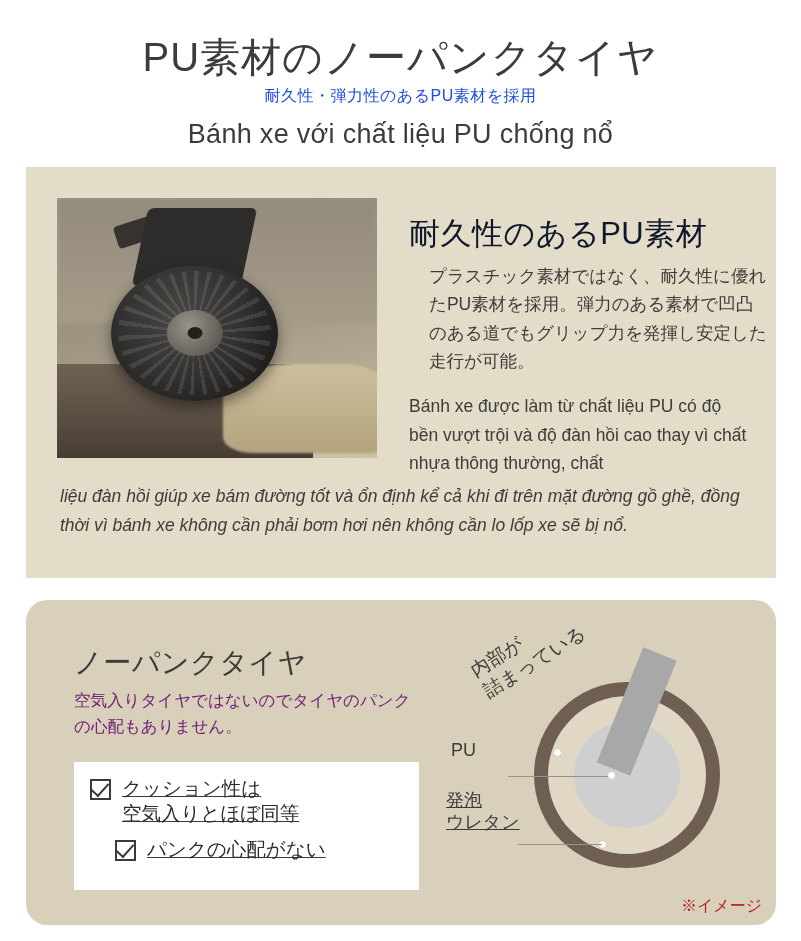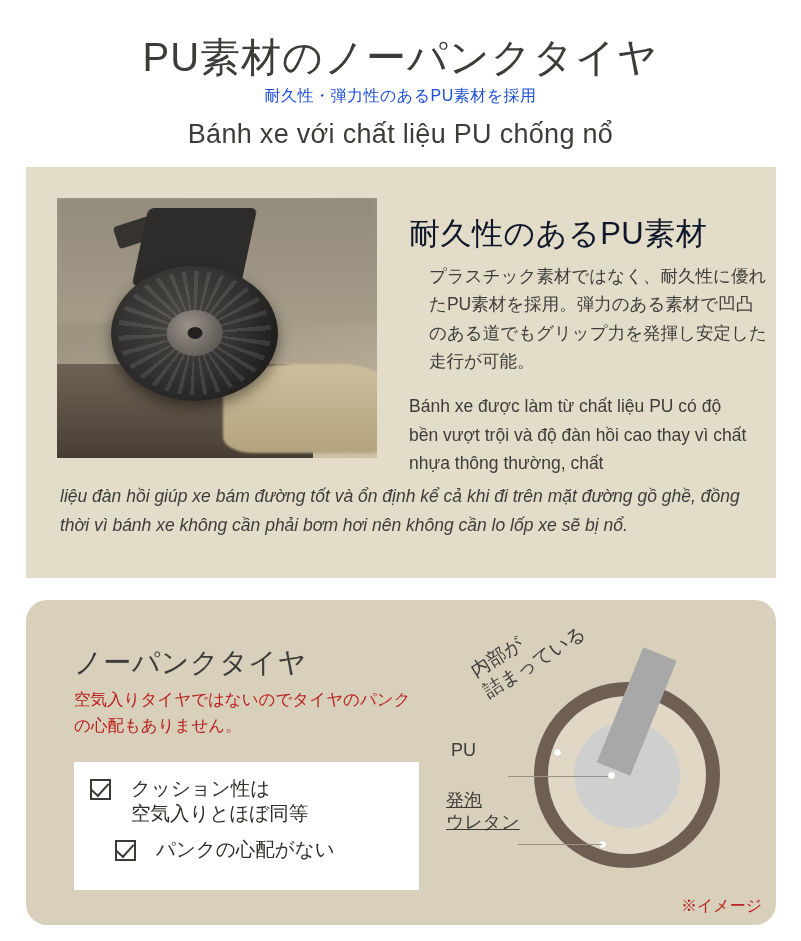--- a/index.html
+++ b/index.html
@@ -177,37 +177,37 @@
     color: #3c3c3a;
     letter-spacing: 0.5px;
   }
   .panel2 .p2-desc {
     position: absolute;
     left: 48px;
     top: 88px;
     width: 345px;
     font-size: 16.5px;
     line-height: 1.55;
-    color: #b91c1c;
-    font-family: Liberation Mono, monospace;
+    color: #701a75;
   }
   .checkbox-card {
     position: absolute;
     left: 48px;
     top: 162px;
     width: 345px;
     height: 128px;
     background: #ffffff;
     padding: 14px 16px;
   }
   .check-row {
     display: flex;
     align-items: flex-start;
-    gap: 20px;
+    gap: 11px;
     margin-bottom: 12px;
+    text-decoration: underline;
   }
   .check-row:last-child { margin-bottom: 0; padding-left: 25px; }
   .chk {
     flex: 0 0 auto;
     width: 21px; height: 21px;
     border: 2px solid #3c3a37;
     position: relative;
     margin-top: 3px;
   }
   .chk::after {

